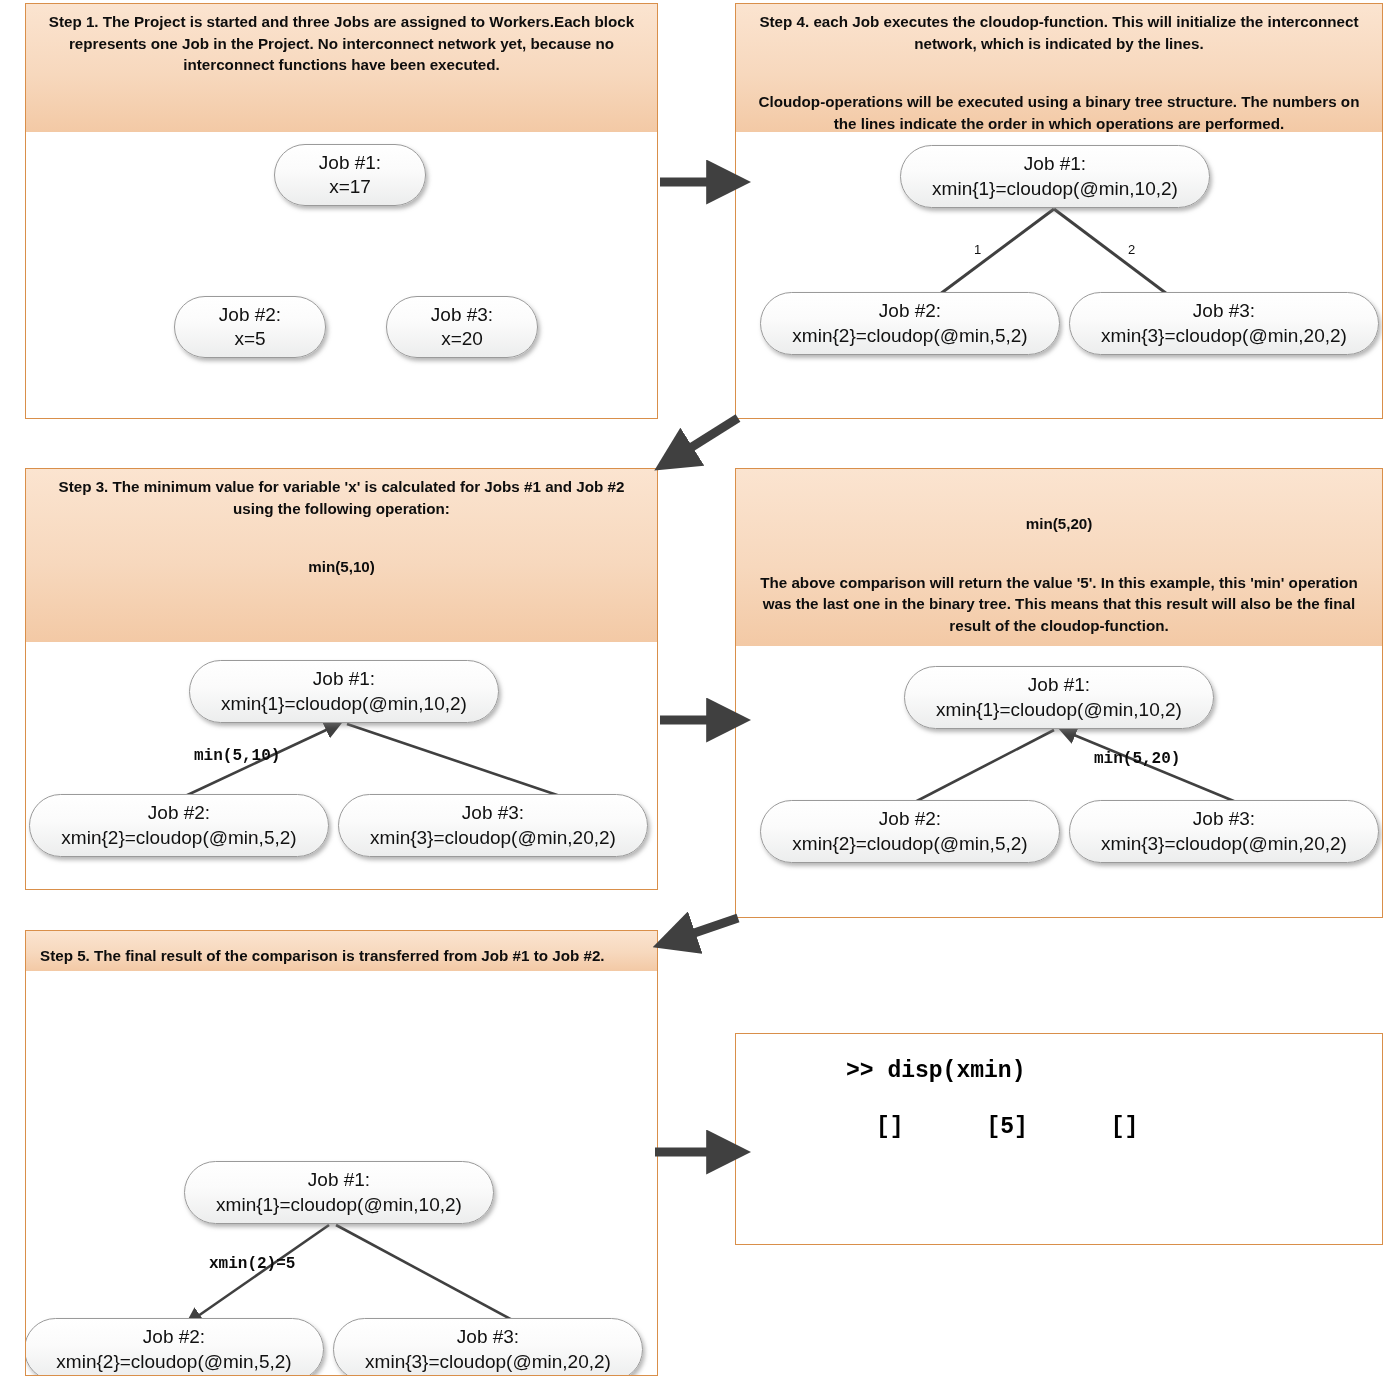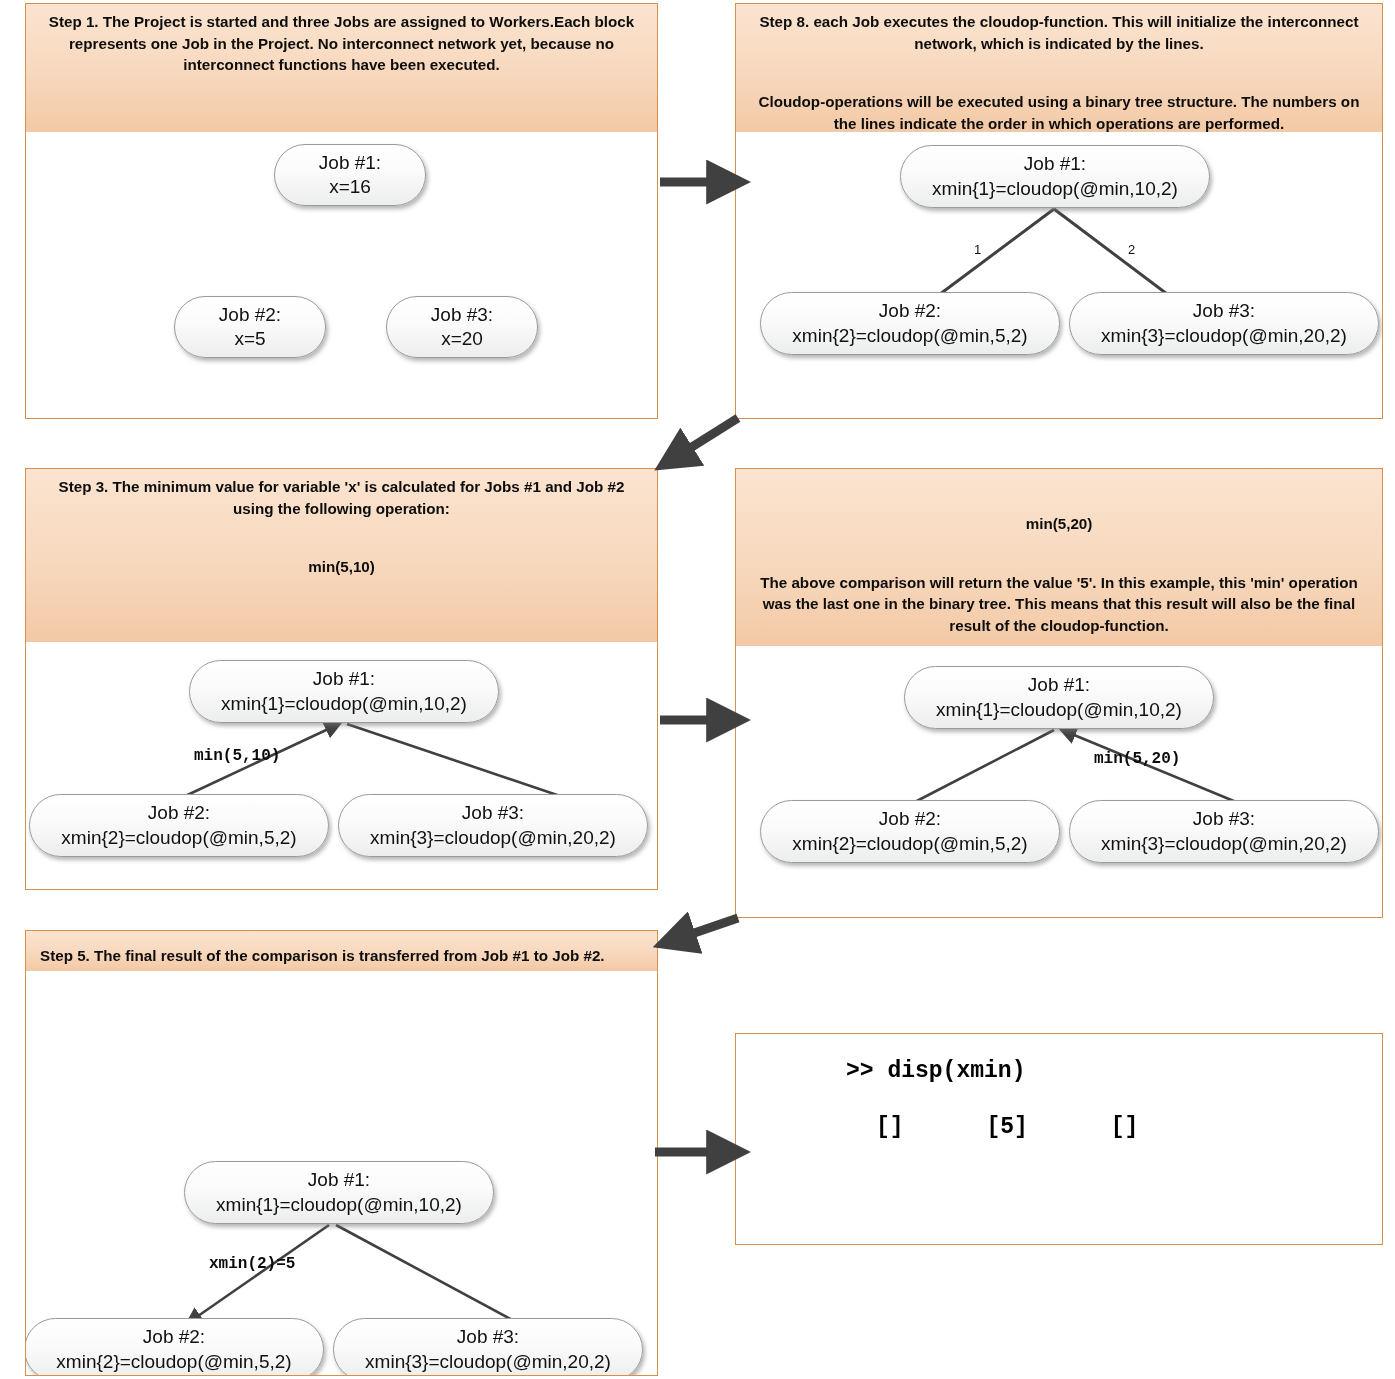--- a/index.html
+++ b/index.html
@@ -81,36 +81,36 @@
 </head>
 <body>
 
 <div class="panel" style="left:25px;top:3px;width:633px;height:416px;">
   <div class="panel-header" style="height:128px;">
     <p>Step 1. The Project is started and three Jobs are assigned to Workers.Each block represents one Job in the Project. No interconnect network yet, because no interconnect functions have been executed.</p>
   </div>
   <div class="panel-body" style="height:286px;">
     <div class="node" style="left:248px;top:12px;width:152px;height:62px;">
       <span>Job #1:</span>
-      <span class="l2">x=16</span>
+      <span class="l2">x=17</span>
     </div>
     <div class="node" style="left:148px;top:164px;width:152px;height:62px;">
       <span>Job #2:</span>
       <span class="l2">x=5</span>
     </div>
     <div class="node" style="left:360px;top:164px;width:152px;height:62px;">
       <span>Job #3:</span>
       <span class="l2">x=20</span>
     </div>
   </div>
 </div>
 
 <div class="panel" style="left:735px;top:3px;width:648px;height:416px;">
   <div class="panel-header" style="height:128px;">
-    <p>Step 8. each Job executes the cloudop-function. This will initialize the interconnect network, which is indicated by the lines.</p>
+    <p>Step 4. each Job executes the cloudop-function. This will initialize the interconnect network, which is indicated by the lines.</p>
     <p class="gap">Cloudop-operations will be executed using a binary tree structure. The numbers on the lines indicate the order in which operations are performed.</p>
   </div>
   <div class="panel-body" style="height:286px;">
     <svg class="lines" width="648" height="286">
       <line x1="318" y1="77" x2="180" y2="180" stroke="#404040" stroke-width="3"></line>
       <line x1="318" y1="77" x2="455" y2="180" stroke="#404040" stroke-width="3"></line>
     </svg>
     <div class="order-label" style="left:238px;top:110px;">1</div>
     <div class="order-label" style="left:392px;top:110px;">2</div>
     <div class="node" style="left:164px;top:13px;width:310px;height:63px;">

